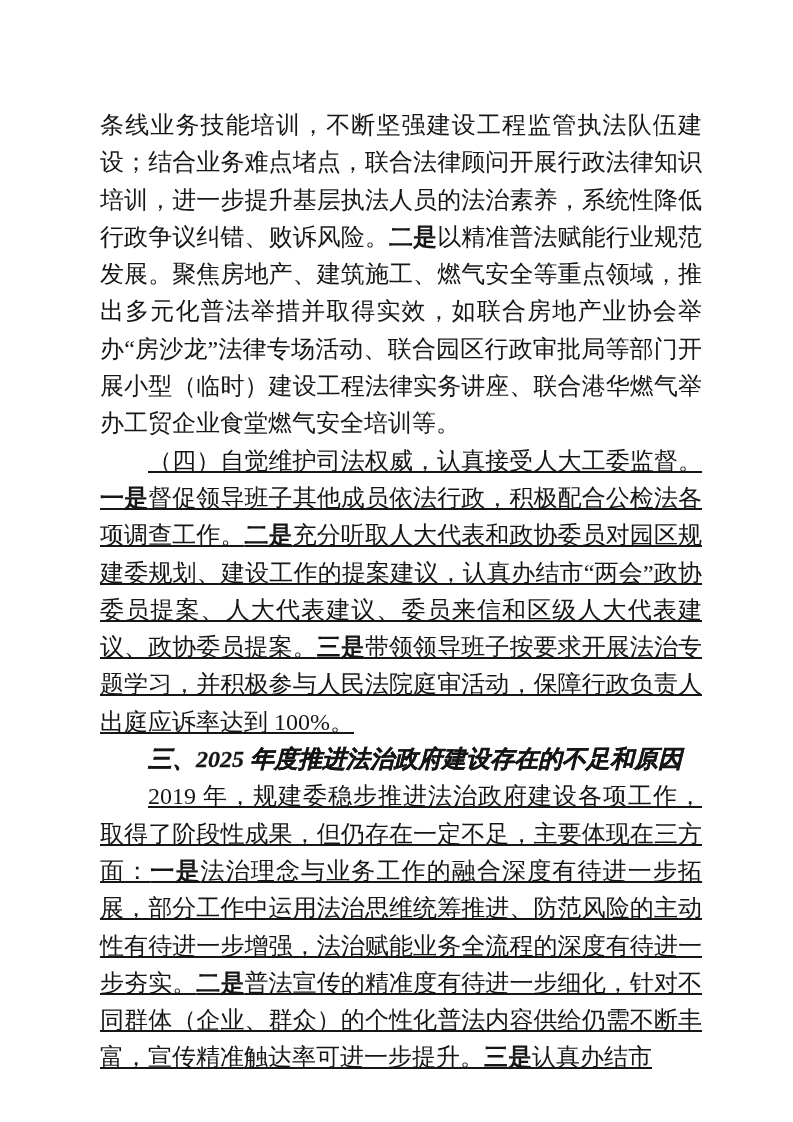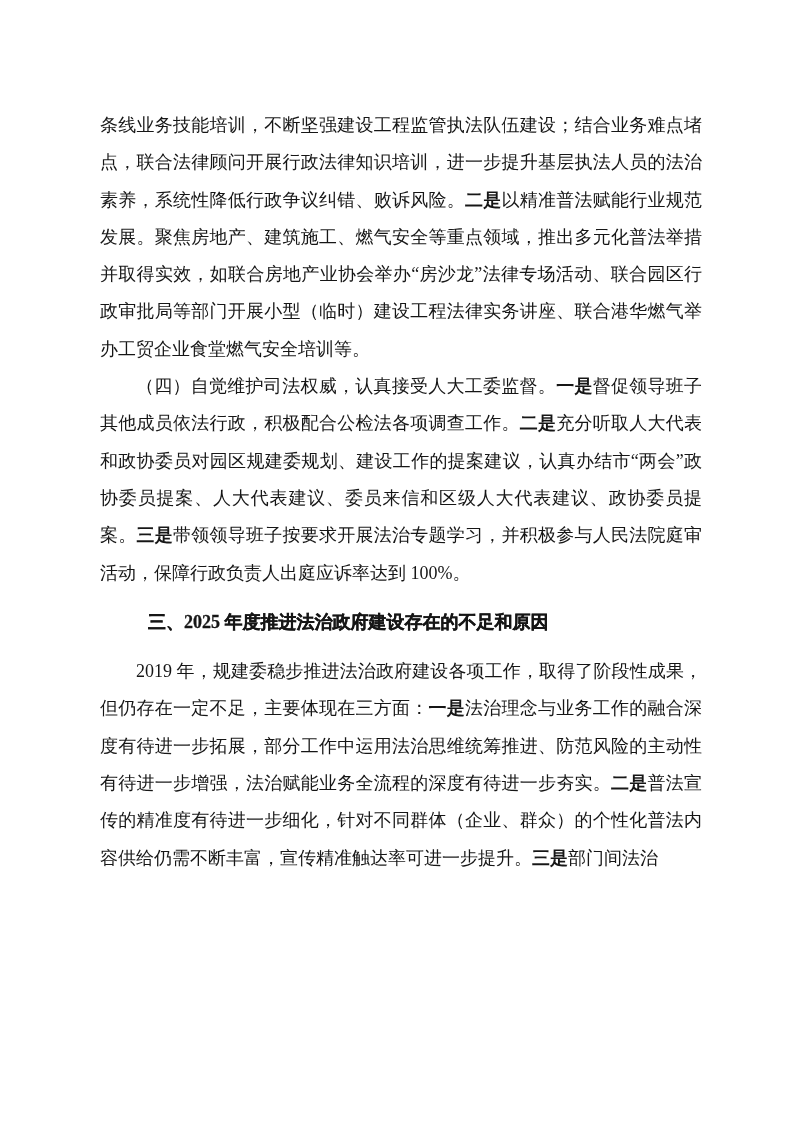--- a/index.html
+++ b/index.html
@@ -15,54 +15,56 @@
     background: #ffffff;
     overflow: hidden;
     font-family: "Liberation Serif", "DejaVu Serif", serif;
     color: #161616;
   }
   .text-block {
     position: absolute;
     left: 100px;
     top: 107px;
     width: 602px;
-    font-size: 18px;
+    font-size: 24px;
     line-height: 37.3px;
     text-align: justify;
     text-justify: inter-ideograph;
     line-break: strict;
     letter-spacing: 0;
   }
   .para {
     margin: 0;
     padding: 0;
   }
   .indent {
     text-indent: 2em;
+    text-decoration: underline;
   }
   .b {
     font-weight: bold;
   }
   .heading {
-    margin: 12px;
+    margin: 0;
     padding: 0;
     text-indent: 2em;
     font-weight: bold;
+    font-style: italic;
     
     -webkit-text-stroke: 0.3px #161616;
   }
 </style>
 </head>
 <body>
 
 <div class="page">
   <div class="text-block">
 
     <p class="para"><span>条线业务技能培训，不断坚强建设工程监管执法队伍建设；结合业务难点堵点，联合法律顾问开展行政法律知识培训，进一步提升基层执法人员的法治素养，系统性降低行政争议纠错、败诉风险。</span><span class="b">二是</span><span>以精准普法赋能行业规范发展。聚焦房地产、建筑施工、燃气安全等重点领域，推出多元化普法举措并取得实效，如联合房地产业协会举办“房沙龙”法律专场活动、联合园区行政审批局等部门开展小型（临时）建设工程法律实务讲座、联合港华燃气举办工贸企业食堂燃气安全培训等。</span></p>
 
     <p class="para indent"><span>（四）自觉维护司法权威，认真接受人大工委监督。</span><span class="b">一是</span><span>督促领导班子其他成员依法行政，积极配合公检法各项调查工作。</span><span class="b">二是</span><span>充分听取人大代表和政协委员对园区规建委规划、建设工作的提案建议，认真办结市“两会”政协委员提案、人大代表建议、委员来信和区级人大代表建议、政协委员提案。</span><span class="b">三是</span><span>带领领导班子按要求开展法治专题学习，并积极参与人民法院庭审活动，保障行政负责人出庭应诉率达到 100%。</span></p>
 
     <p class="heading"><span>三、2025 年度推进法治政府建设存在的不足和原因</span></p>
 
-    <p class="para indent"><span>2019 年，规建委稳步推进法治政府建设各项工作，取得了阶段性成果，但仍存在一定不足，主要体现在三方面：</span><span class="b">一是</span><span>法治理念与业务工作的融合深度有待进一步拓展，部分工作中运用法治思维统筹推进、防范风险的主动性有待进一步增强，法治赋能业务全流程的深度有待进一步夯实。</span><span class="b">二是</span><span>普法宣传的精准度有待进一步细化，针对不同群体（企业、群众）的个性化普法内容供给仍需不断丰富，宣传精准触达率可进一步提升。</span><span class="b">三是</span><span>部门间法治</span></p>
+    <p class="para indent"><span>2019 年，规建委稳步推进法治政府建设各项工作，取得了阶段性成果，但仍存在一定不足，主要体现在三方面：</span><span class="b">一是</span><span>法治理念与业务工作的融合深度有待进一步拓展，部分工作中运用法治思维统筹推进、防范风险的主动性有待进一步增强，法治赋能业务全流程的深度有待进一步夯实。</span><span class="b">二是</span><span>普法宣传的精准度有待进一步细化，针对不同群体（企业、群众）的个性化普法内容供给仍需不断丰富，宣传精准触达率可进一步提升。</span><span class="b">三是</span><span>认真办结市</span></p>
 
   </div>
 </div>
 
 </body></html>

